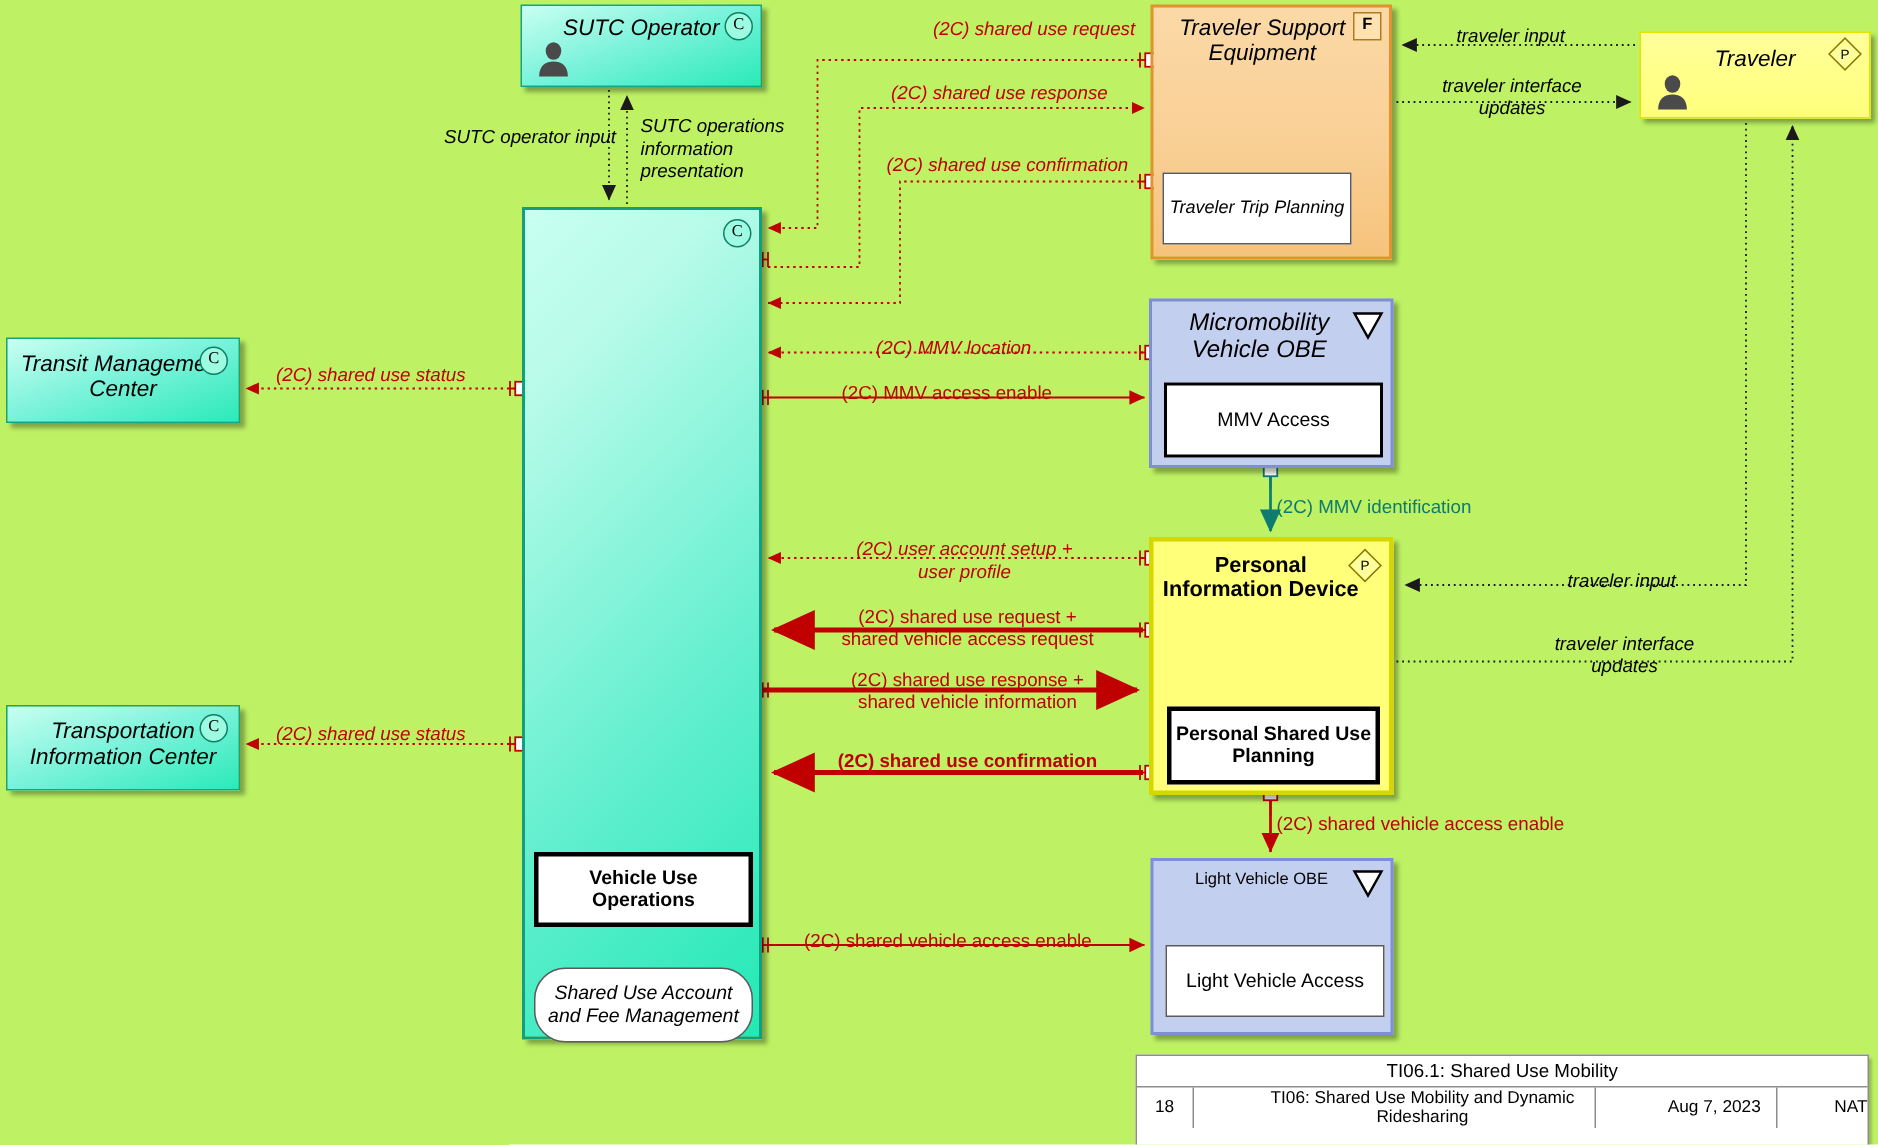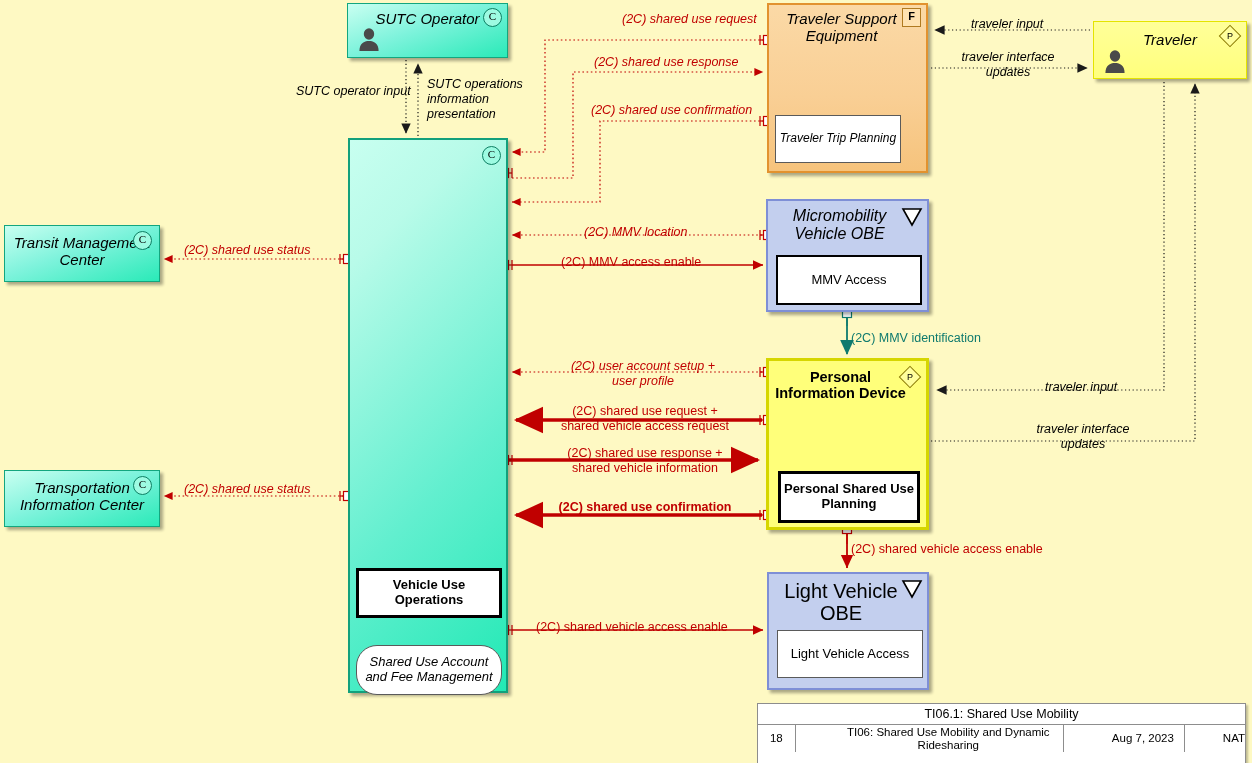--- a/index.html
+++ b/index.html
@@ -1,18 +1,18 @@
 <!DOCTYPE html>
 <html><head>
 <meta charset="utf-8">
 <title>Shared Use Mobility</title>
 <style>
   html,body{margin:0;padding:0;background:#ffffff;}
   body{width:1252px;height:763px;font-family:"Liberation Sans",sans-serif;overflow:hidden;}
-  #stage{position:relative;width:1252px;height:763px;background:#fef9c3;}
+  #stage{position:relative;width:1252px;height:763px;background:#bef264;}
 
   svg.layer{position:absolute;left:0;top:0;width:1252px;height:763px;pointer-events:none;}
 
   .node{position:absolute;box-sizing:border-box;}
   .shadow{box-shadow:3px 3px 3px rgba(0,0,0,.33);}
 
   
   .po-teal{
     background:linear-gradient(135deg,#c8fff0 0%,#b8fbe9 18%,#62efcf 62%,#22e9b5 100%);
     border:2px solid #12a07c;
@@ -275,21 +275,21 @@
   <div class="node po-yellow shadow" style="left:766px;top:358px;width:163px;height:172px;">
     <div class="po-title" style="padding:8px 20px 0 6px;">Personal Information Device</div>
     <div class="badge badge-p" style="right:6px;top:6px;">
       <span class="dia"></span>
         <span class="lbl">P</span>
     </div>
     <div class="fo" style="left:9px;top:110px;width:142px;height:52px;">Personal Shared Use Planning</div>
   </div>
 
   <div class="node po-blue shadow" style="left:767px;top:572px;width:162px;height:118px;">
-    <div class="po-title" style="font-weight:400;font-size:20px;padding:6px 20px 0 6px;">Light Vehicle OBE</div>
+    <div class="po-title" style="font-weight:400;font-size:11px;padding:6px 20px 0 6px;">Light Vehicle OBE</div>
     <svg class="badge-v" style="right:4px;top:5px;" viewBox="0 0 22 20">
       <path d="M2,2 L20,2 L11,18 Z" fill="#ffffff" stroke="#000" stroke-width="1.6"></path>
     </svg>
     <div class="fo" style="left:8px;top:56px;width:146px;height:48px;font-weight:400;font-size:13px;border:1px solid #5a5a5a;">Light Vehicle Access</div>
   </div>
 
   <div class="flow-lbl ital" style="left:622px;top:12px;">(2C) shared use request</div>
   <div class="flow-lbl ital" style="left:594px;top:55px;">(2C) shared use response</div>
   <div class="flow-lbl ital" style="left:591px;top:103px;">(2C) shared use confirmation</div>
 

